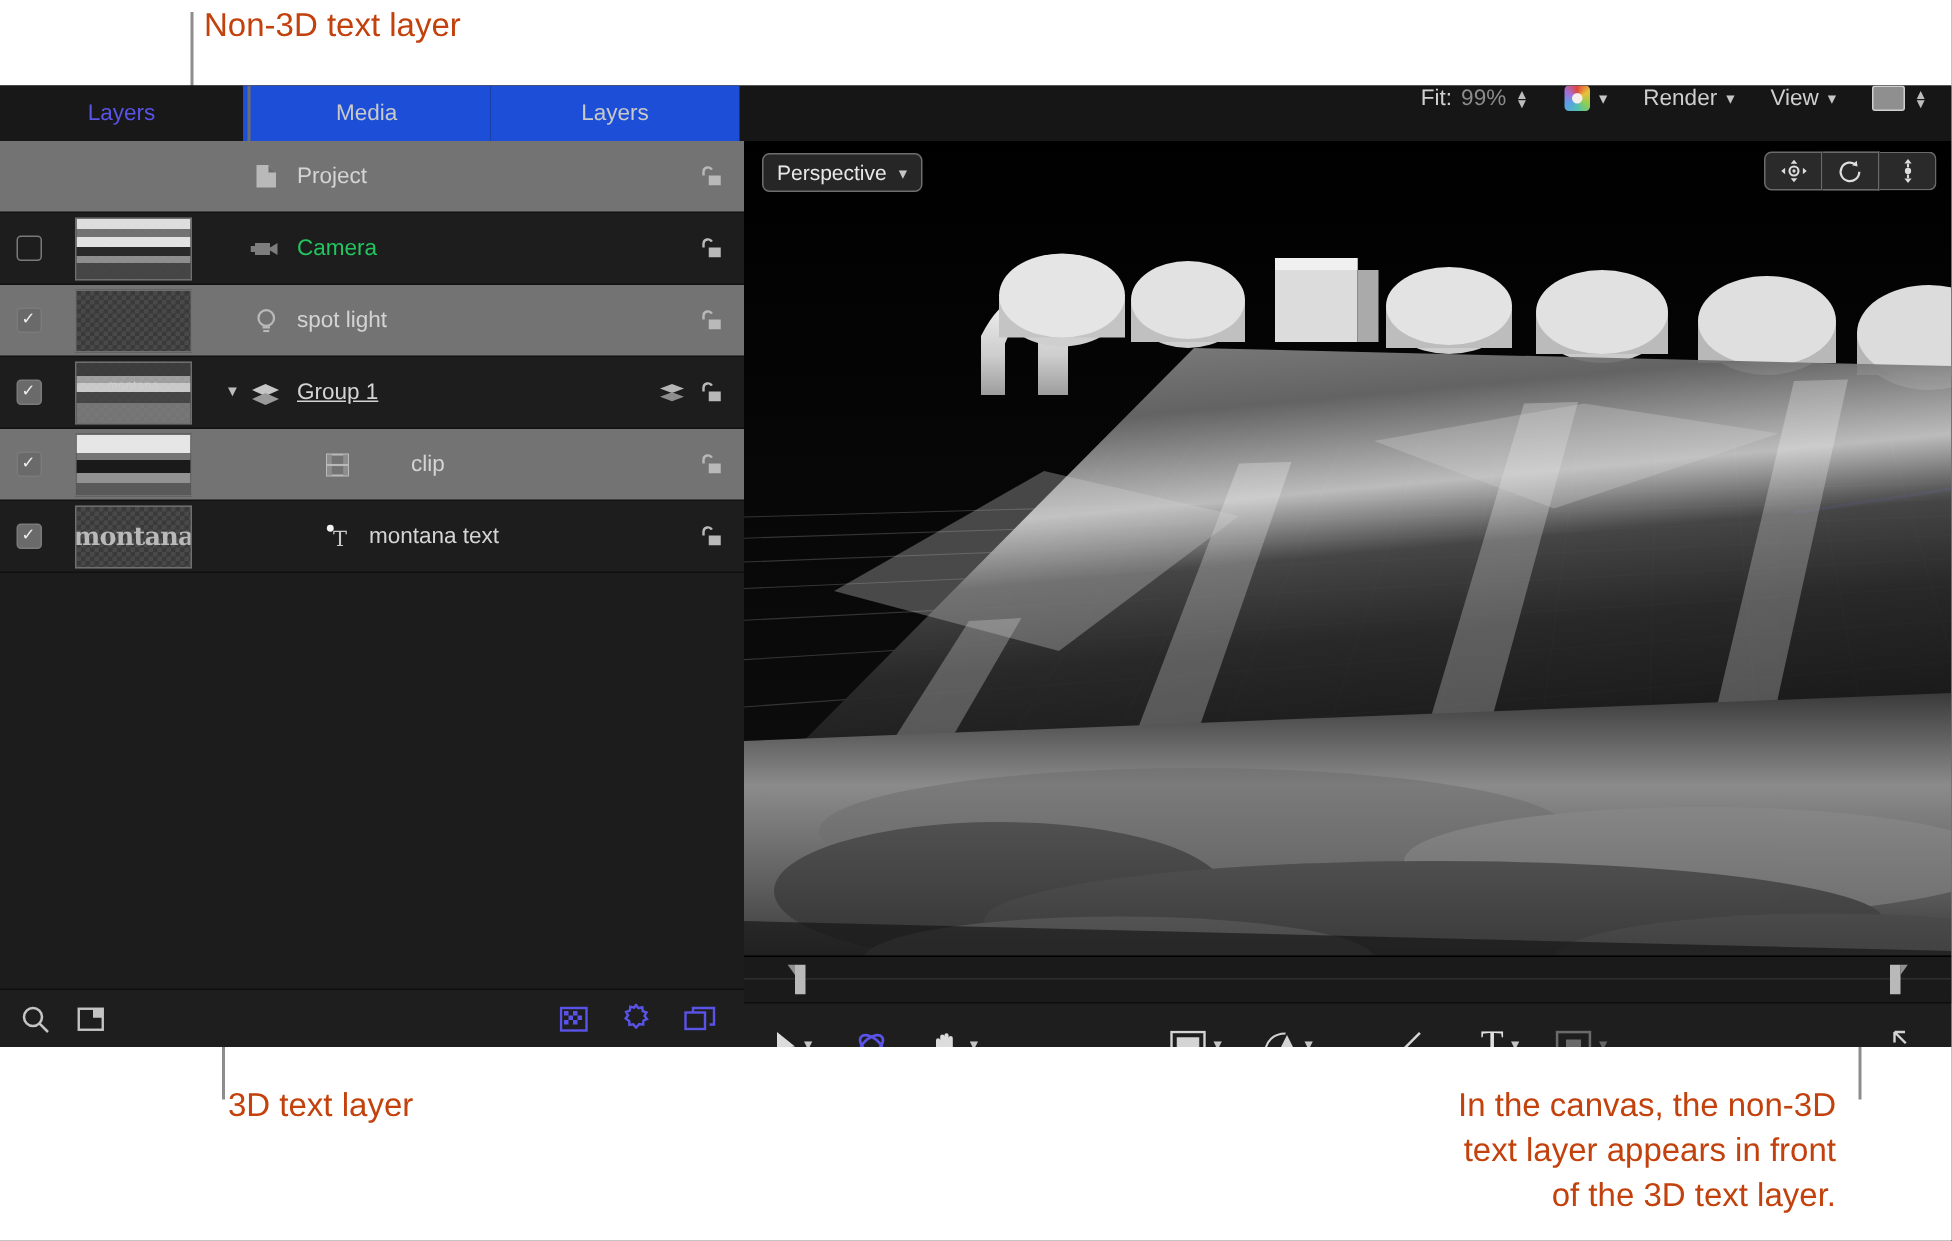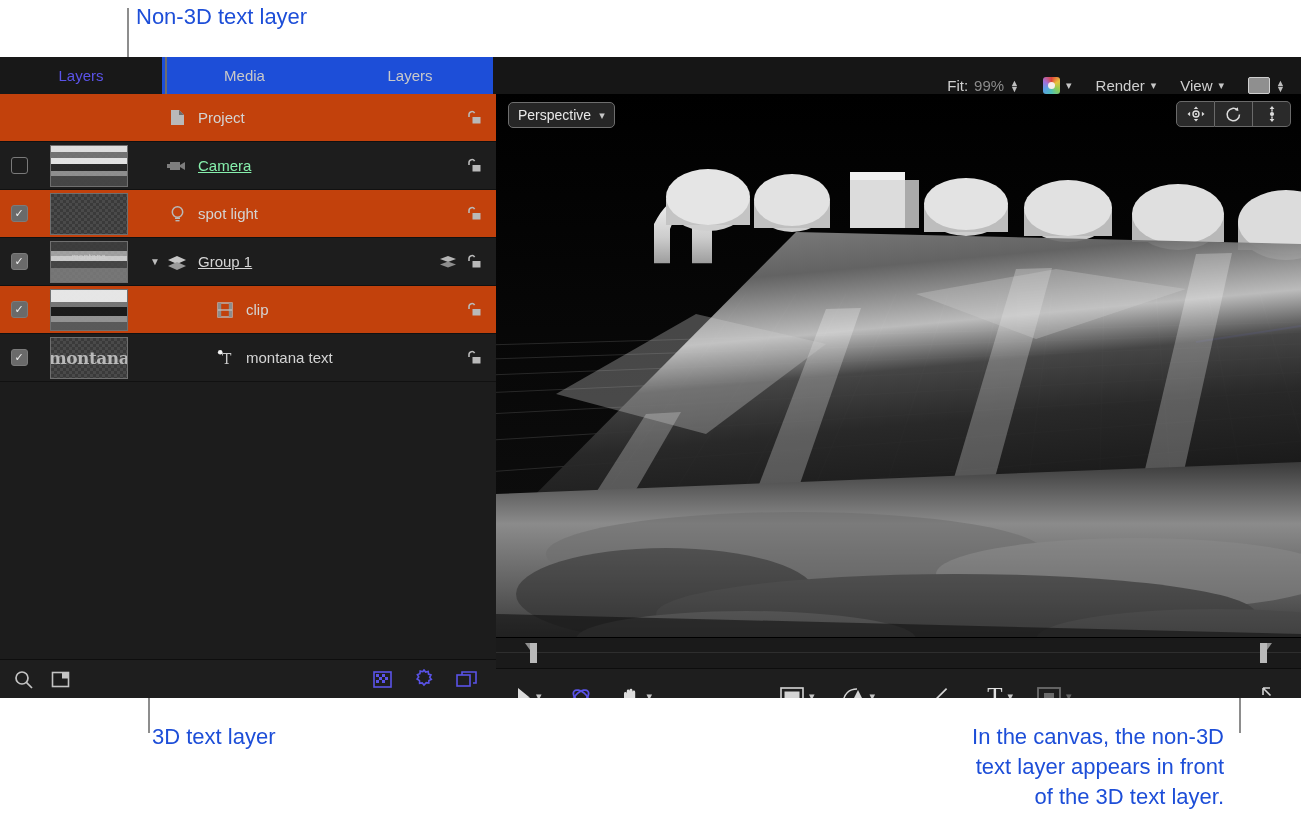--- a/index.html
+++ b/index.html
@@ -3,21 +3,21 @@
 <meta charset="utf-8">
 <style>
   html,body{margin:0;padding:0;background:#ffffff;}
   body{
     width:1301px;height:827px;position:relative;overflow:hidden;
     font-family:"Liberation Sans","DejaVu Sans",sans-serif;
     -webkit-font-smoothing:antialiased;
   }
 
   
-  .callout{position:absolute;color:#1d4ed8;font-size:22px;line-height:30px;white-space:pre;}
+  .callout{position:absolute;color:#c2410c;font-size:22px;line-height:30px;white-space:pre;}
   #callout-top{left:136px;top:2px;}
   #callout-bottomleft{left:152px;top:722px;}
   #callout-bottomright{left:884px;top:722px;text-align:right;white-space:pre-line;width:340px;}
 
   .leader{position:absolute;background:#8d8d8d;}
 
   
   #app{position:absolute;left:0;top:57px;width:1301px;height:641px;background:#121212;overflow:hidden;}
 
   
@@ -26,21 +26,21 @@
   #tabbar{position:absolute;left:0;top:0;width:496px;height:37px;background:#161616;display:flex;}
   .tab{flex:0 0 auto;height:37px;line-height:37px;text-align:center;font-size:15px;color:#c9c9c9;
        box-sizing:border-box;background:#1d4ed8;}
   .tab.w1{width:162px;}
   .tab.w2{width:165px;}
   .tab.w3{width:166px;}
   .tab.active{color:#5a53e8;background:#181818;}
   .tab-sep{position:absolute;top:0;width:2px;height:37px;background:#6e6e6e;}
 
   #layer-list{position:absolute;left:0;top:37px;width:496px;height:566px;background:#1c1c1c;}
-  .row{position:relative;height:47px;border-bottom:1px solid #111;display:flex;align-items:center;background:#c2410c;}
+  .row{position:relative;height:47px;border-bottom:1px solid #111;display:flex;align-items:center;background:#737373;}
   .row.alt{background:#1d1d1d;}
   .row .cb-cell{width:38px;display:flex;align-items:center;justify-content:center;}
   .checkbox{width:15px;height:15px;border-radius:3px;background:#6a6a6a;border:1px solid #7b7b7b;
             display:flex;align-items:center;justify-content:center;color:#f0f0f0;font-size:11px;line-height:1;}
   .checkbox.empty{background:transparent;border:1px solid #7a7a7a;}
   .thumb-cell{width:102px;display:flex;align-items:center;justify-content:center;}
   .thumb{width:78px;height:42px;border:1px solid #6f6f6f;box-sizing:border-box;position:relative;overflow:hidden;
     background-image:
       linear-gradient(45deg,#4a4a4a 25%,transparent 25%,transparent 75%,#4a4a4a 75%),
       linear-gradient(45deg,#4a4a4a 25%,transparent 25%,transparent 75%,#4a4a4a 75%);
@@ -54,34 +54,34 @@
       linear-gradient(180deg,rgba(235,235,235,.97) 0 30%,rgba(120,120,120,.95) 30% 42%,rgba(25,25,25,.97) 42% 64%,rgba(150,150,150,.95) 64% 80%,rgba(90,90,90,.97) 80% 100%);}
   .thumb-text{position:absolute;inset:0;display:flex;align-items:center;justify-content:center;
     color:#b9b9b9;font-family:"DejaVu Serif",serif;font-weight:bold;font-size:17px;letter-spacing:-.5px;}
   .thumb-ghost{position:absolute;left:0;right:0;top:26%;text-align:center;color:#cfcfcf;font-size:8px;letter-spacing:.5px;}
 
   .name-cell{flex:1;display:flex;align-items:center;min-width:0;}
   .disc{width:18px;text-align:center;color:#bdbdbd;font-size:10px;margin-left:6px;}
   .disc.sp{visibility:hidden;}
   .licon{width:26px;display:flex;align-items:center;justify-content:center;color:#b9b9b9;}
   .lname{font-size:15px;color:#d4d4d4;margin-left:8px;white-space:nowrap;}
-  .lname.dim{color:#86efac;text-decoration:underline;}
+  .lname.dim{color:#22c55e;}
   .lname.link{text-decoration:underline;}
-  .ind-clip{margin-left:72px;}
+  .ind-clip{margin-left:72px;gap:28px;}
   .ind-text{margin-left:72px;}
   .right-icons{display:flex;align-items:center;gap:8px;padding-right:14px;}
 
   #layers-footer{position:absolute;left:0;bottom:0;width:496px;height:38px;background:#1e1e1e;border-top:1px solid #0e0e0e;
                  display:flex;align-items:center;}
   #layers-footer .lf-left{display:flex;align-items:center;gap:18px;padding-left:14px;}
   #layers-footer .lf-right{margin-left:auto;display:flex;align-items:center;gap:22px;padding-right:18px;}
 
   
   #viewer{position:absolute;left:496px;top:0;width:805px;height:641px;background:#121212;}
-  #viewer-top{position:absolute;left:0;top:0;width:805px;height:37px;background:#161616;display:flex;align-items:flex-end;justify-content:flex-end;}
+  #viewer-top{position:absolute;left:0;top:0;width:805px;height:37px;background:#161616;display:flex;align-items:flex-start;justify-content:flex-end;}
   #viewer-top .grp{display:flex;align-items:center;gap:6px;color:#cfcfcf;font-size:15px;}
   #viewer-top .grp + .grp{margin-left:24px;}
   #viewer-top .pad{padding-right:16px;}
   .fitlabel{color:#cfcfcf;}
   .fitval{color:#8c8c8c;}
   .stepper{display:inline-flex;flex-direction:column;line-height:6px;color:#bdbdbd;font-size:9px;}
   .chev{color:#c6c6c6;font-size:11px;}
   .colorwheel{width:17px;height:17px;border-radius:3px;
     background:conic-gradient(#e0443a,#e8c13c,#8ece53,#4fc0b5,#5aa0e6,#a46fd8,#e0443a);
     position:relative;}

